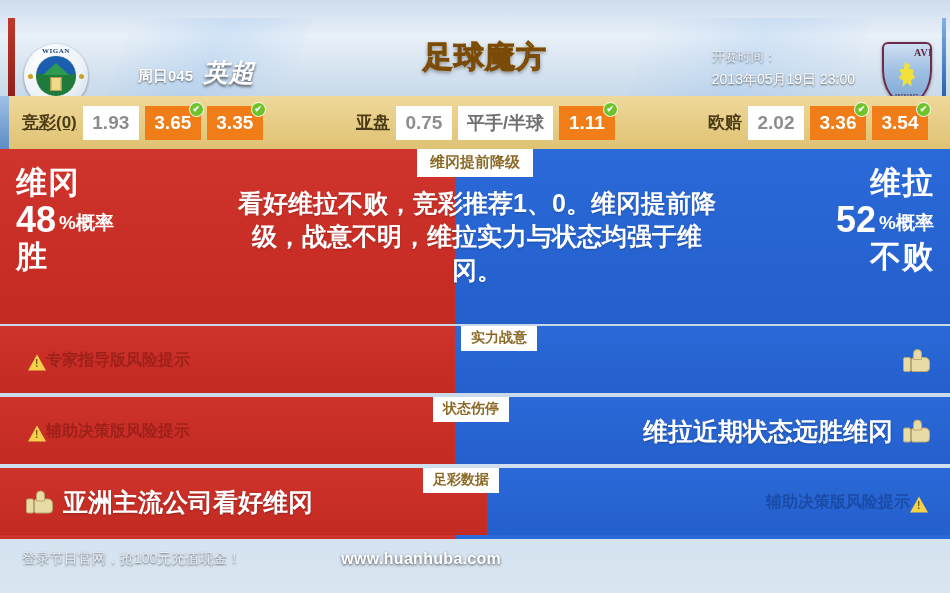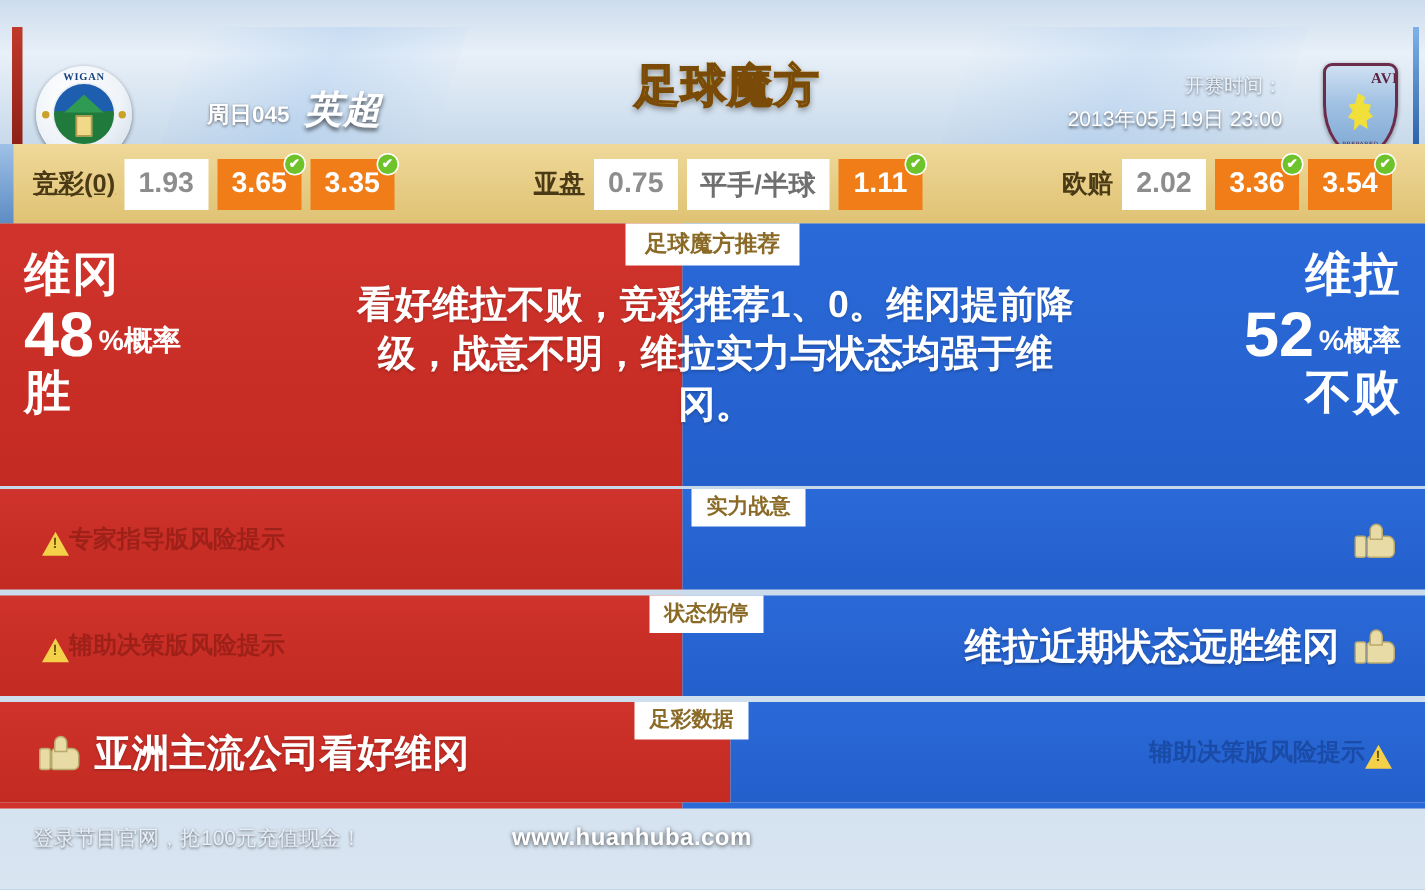--- a/index.html
+++ b/index.html
@@ -145,21 +145,21 @@
     font-size:30px; font-weight:bold; letter-spacing:1px;
     font-family:"DejaVu Sans", sans-serif;
     background:linear-gradient(180deg,#fff6c2 0%,#ffd93b 38%,#e8a317 62%,#ffe87a 100%);
     -webkit-background-clip:text; background-clip:text; color:transparent;
     -webkit-text-stroke:1px #7a4a08;
     text-shadow:0 2px 4px rgba(0,0,0,.5);
     position:relative; z-index:2;
   }
 
   .kickoff {
-    position:absolute; right:95px; top:30px; text-align:right;
+    position:absolute; right:95px; top:30px; text-align:left;
   }
   .kickoff .k1 {
     font-size:13px; color:#e9f1fb; font-family:"Liberation Sans", sans-serif;
     text-shadow:0 1px 2px rgba(0,0,0,.6); margin-bottom:5px;
   }
   .kickoff .k2 {
     font-size:14px; color:#ffffff; font-family:"Liberation Sans", sans-serif;
     text-shadow:0 1px 2px rgba(0,0,0,.6);
   }
 
@@ -218,21 +218,21 @@
     position:absolute; left:16px; top:18px; color:#fff;
     font-family:"Liberation Sans", sans-serif; line-height:1;
   }
   .prob-right {
     position:absolute; right:16px; top:18px; color:#fff; text-align:right;
     font-family:"Liberation Sans", sans-serif; line-height:1;
   }
   .prob-team { font-size:31px; font-weight:bold; letter-spacing:1px; }
   .prob-mid { display:flex; align-items:flex-end; gap:3px; margin:7px 0 5px; }
   .prob-right .prob-mid { justify-content:flex-end; }
-  .prob-num { font-size:42px; font-weight:bold; line-height:.85; }
+  .prob-num { font-size:36px; font-weight:bold; line-height:.85; }
   .prob-unit { font-size:19px; font-weight:bold; padding-bottom:4px; }
   .prob-res { font-size:31px; font-weight:bold; letter-spacing:1px; }
 
   .rec-tag {
     position:absolute; left:50%; top:0; transform:translateX(-50%);
     background:#ffffff; color:#8a6a26;
     font-size:15px; font-weight:bold;
     font-family:"Liberation Sans", sans-serif;
     padding:4px 13px 5px; white-space:nowrap; z-index:5;
   }
@@ -443,21 +443,21 @@
     <div class="blue">
       <div class="prob-right">
         <div class="prob-team">维拉</div>
         <div class="prob-mid">
           <span class="prob-num">52</span>
           <span class="prob-unit">%概率</span>
         </div>
         <div class="prob-res">不败</div>
       </div>
     </div>
-    <div class="rec-tag">足球魔方推荐</div>
+    <div class="rec-tag">维冈提前降级</div>
     <div class="rec-text">看好维拉不败，竞彩推荐1、0。维冈提前降级，战意不明，维拉实力与状态均强于维冈。</div>
   </div>
 
   <div class="rows" id="rows-root">
       <div class="row">
         <div class="side-red" style="width: 455px;">
           <div class="risk on-red">
             <span class="warn-tri"></span>
             <span>专家指导版风险提示</span>
           </div>

